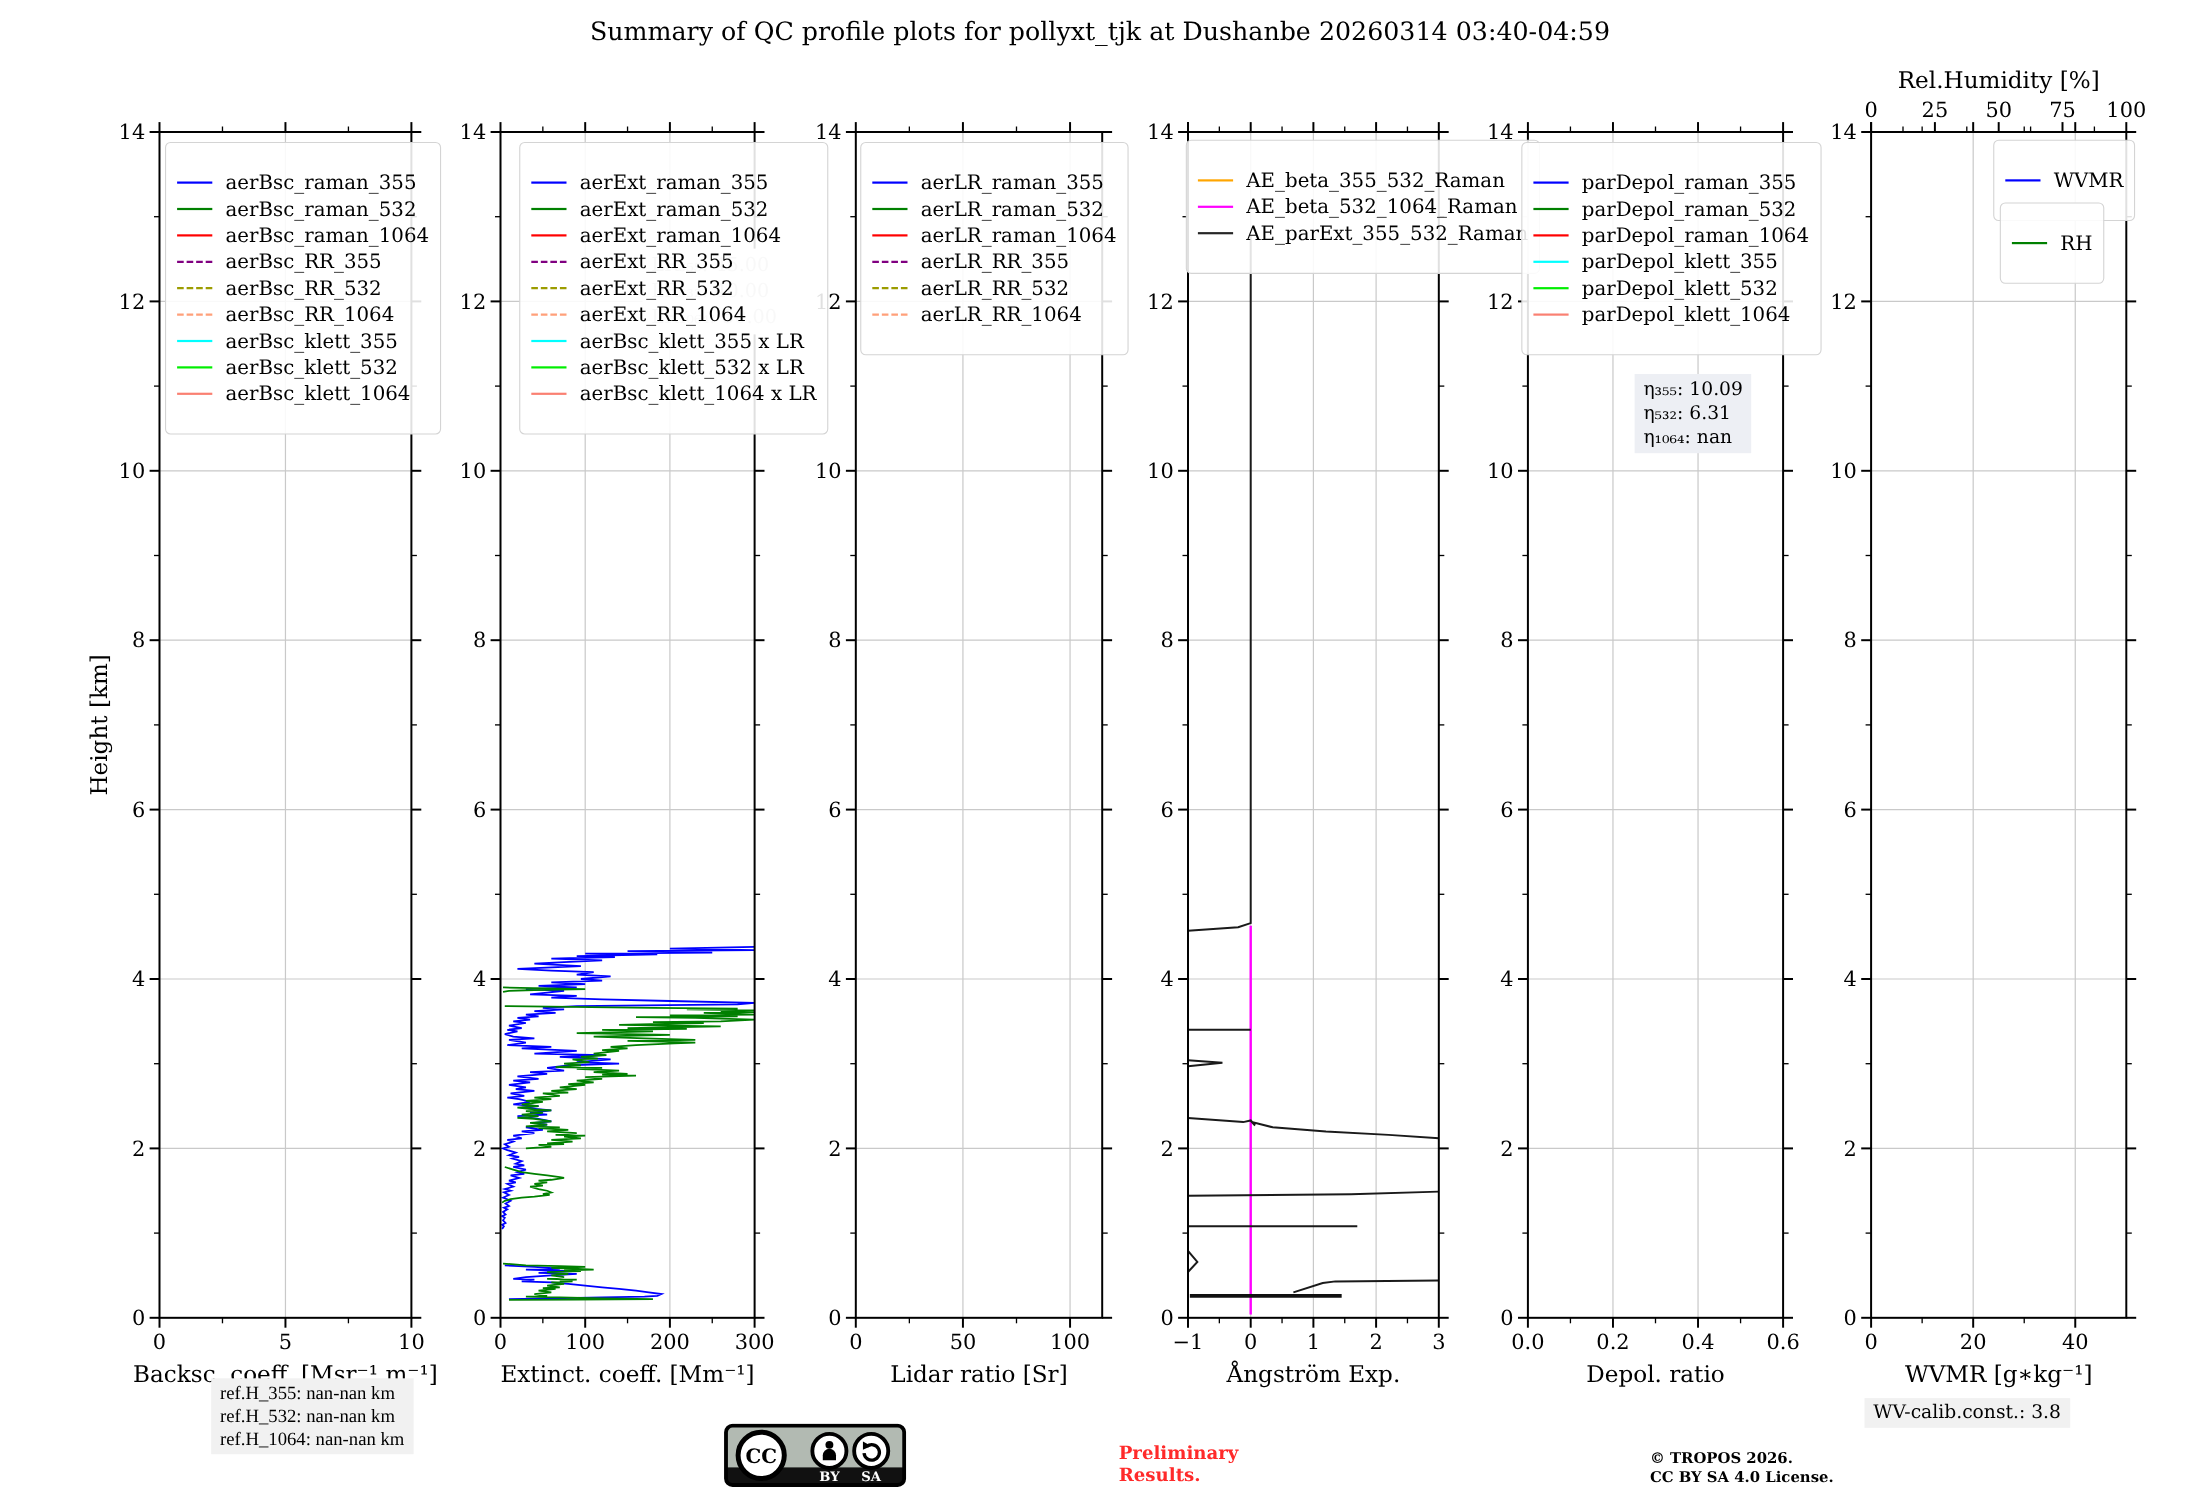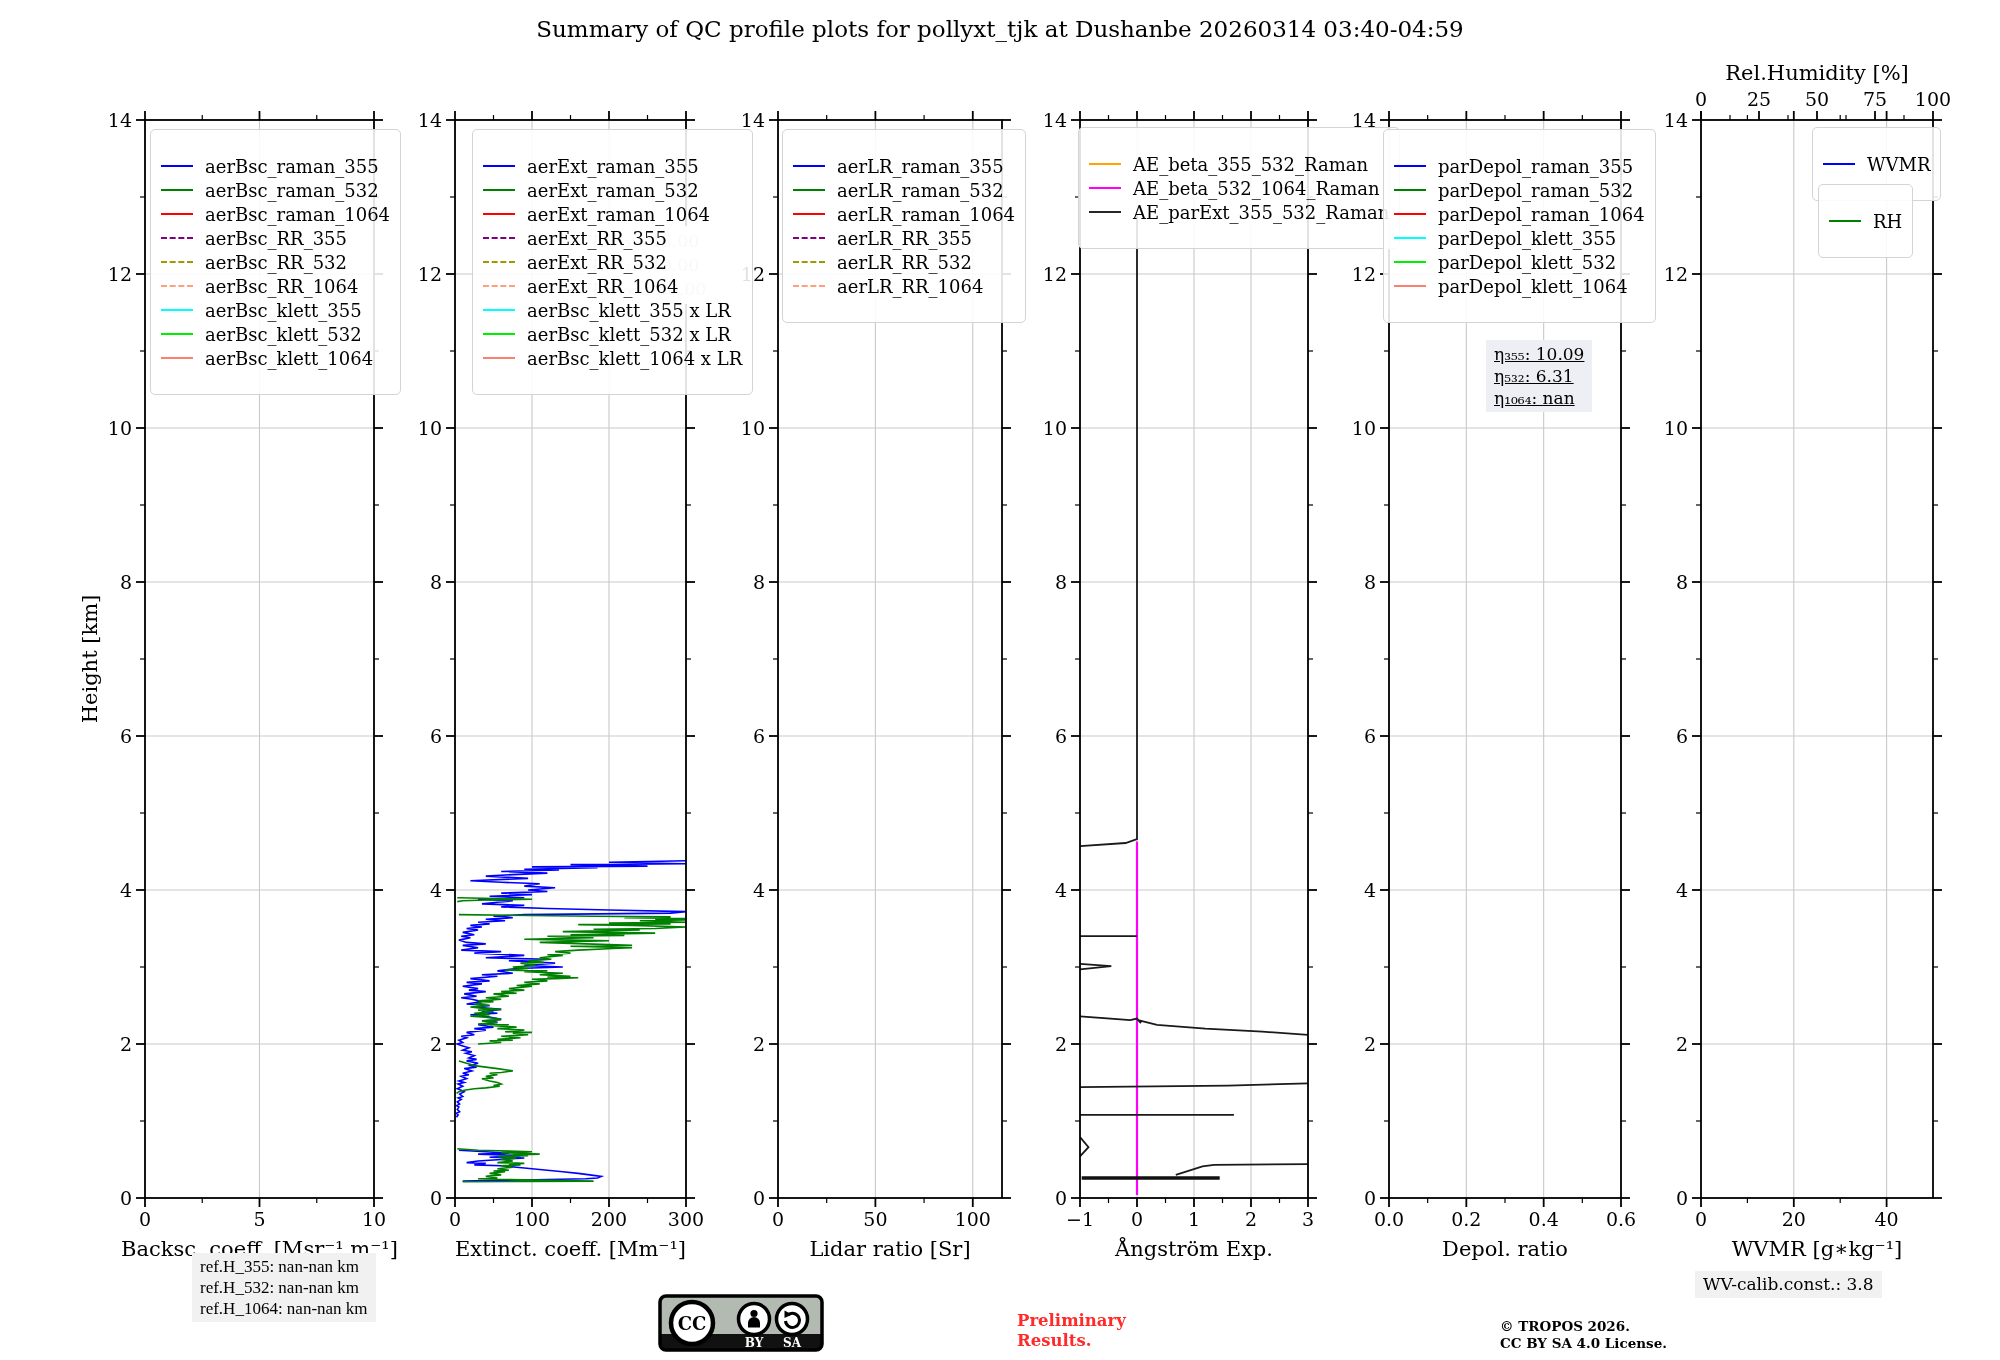--- a/index.html
+++ b/index.html
@@ -5,21 +5,21 @@
   html,body{margin:0;padding:0;background:#ffffff;}
   body{width:2000px;height:1360px;position:relative;font-family:"DejaVu Serif",serif;color:#000;}
   .fig-title{position:absolute;top:16px;left:0;width:2000px;text-align:center;font-size:23px;}
   #plot-svg{position:absolute;left:0;top:0;font-family:"DejaVu Serif",serif;}
   .legend{position:absolute;background:rgba(255,255,255,0.88);border:1.5px solid #d4d4d4;border-radius:5px;padding:24px 10px;z-index:3;}
   .lrow{display:flex;align-items:center;gap:12px;height:24px;}
   .lsample{display:inline-block;width:32px;height:0;}
   .ltext{font-size:18px;white-space:nowrap;}
   .ann{position:absolute;background:#f1f1f1;padding:3px 8px;font-size:17px;line-height:21px;z-index:1;}
   .ann-lr{left:584px;top:226px;color:#c6c6c6;background:#fafafa;font-size:17.5px;line-height:24px;}
-  .ann-eta{left:1486px;top:340px;background:#edeff4;line-height:22px;z-index:2;text-decoration:underline;}
+  .ann-eta{left:1486px;top:340px;background:#edeff4;line-height:22px;z-index:2;}
   .ann-refh{left:192px;top:1253px;line-height:21px;font-family:Liberation Serif, serif;}
   .ann-wvcalib{left:1695px;top:1271px;}
   .prelim{position:absolute;left:1017px;top:1311px;color:#ff2a2a;font-weight:bold;font-size:16.5px;line-height:20px;}
   .credit{position:absolute;left:1500px;top:1318px;font-weight:bold;font-size:13.5px;line-height:17px;}
   .ccbadge{position:absolute;left:658px;top:1294px;}
 </style>
 </head>
 <body>
 
 <div class="fig-title">Summary of QC profile plots for pollyxt_tjk at Dushanbe 20260314 03:40-04:59</div>

